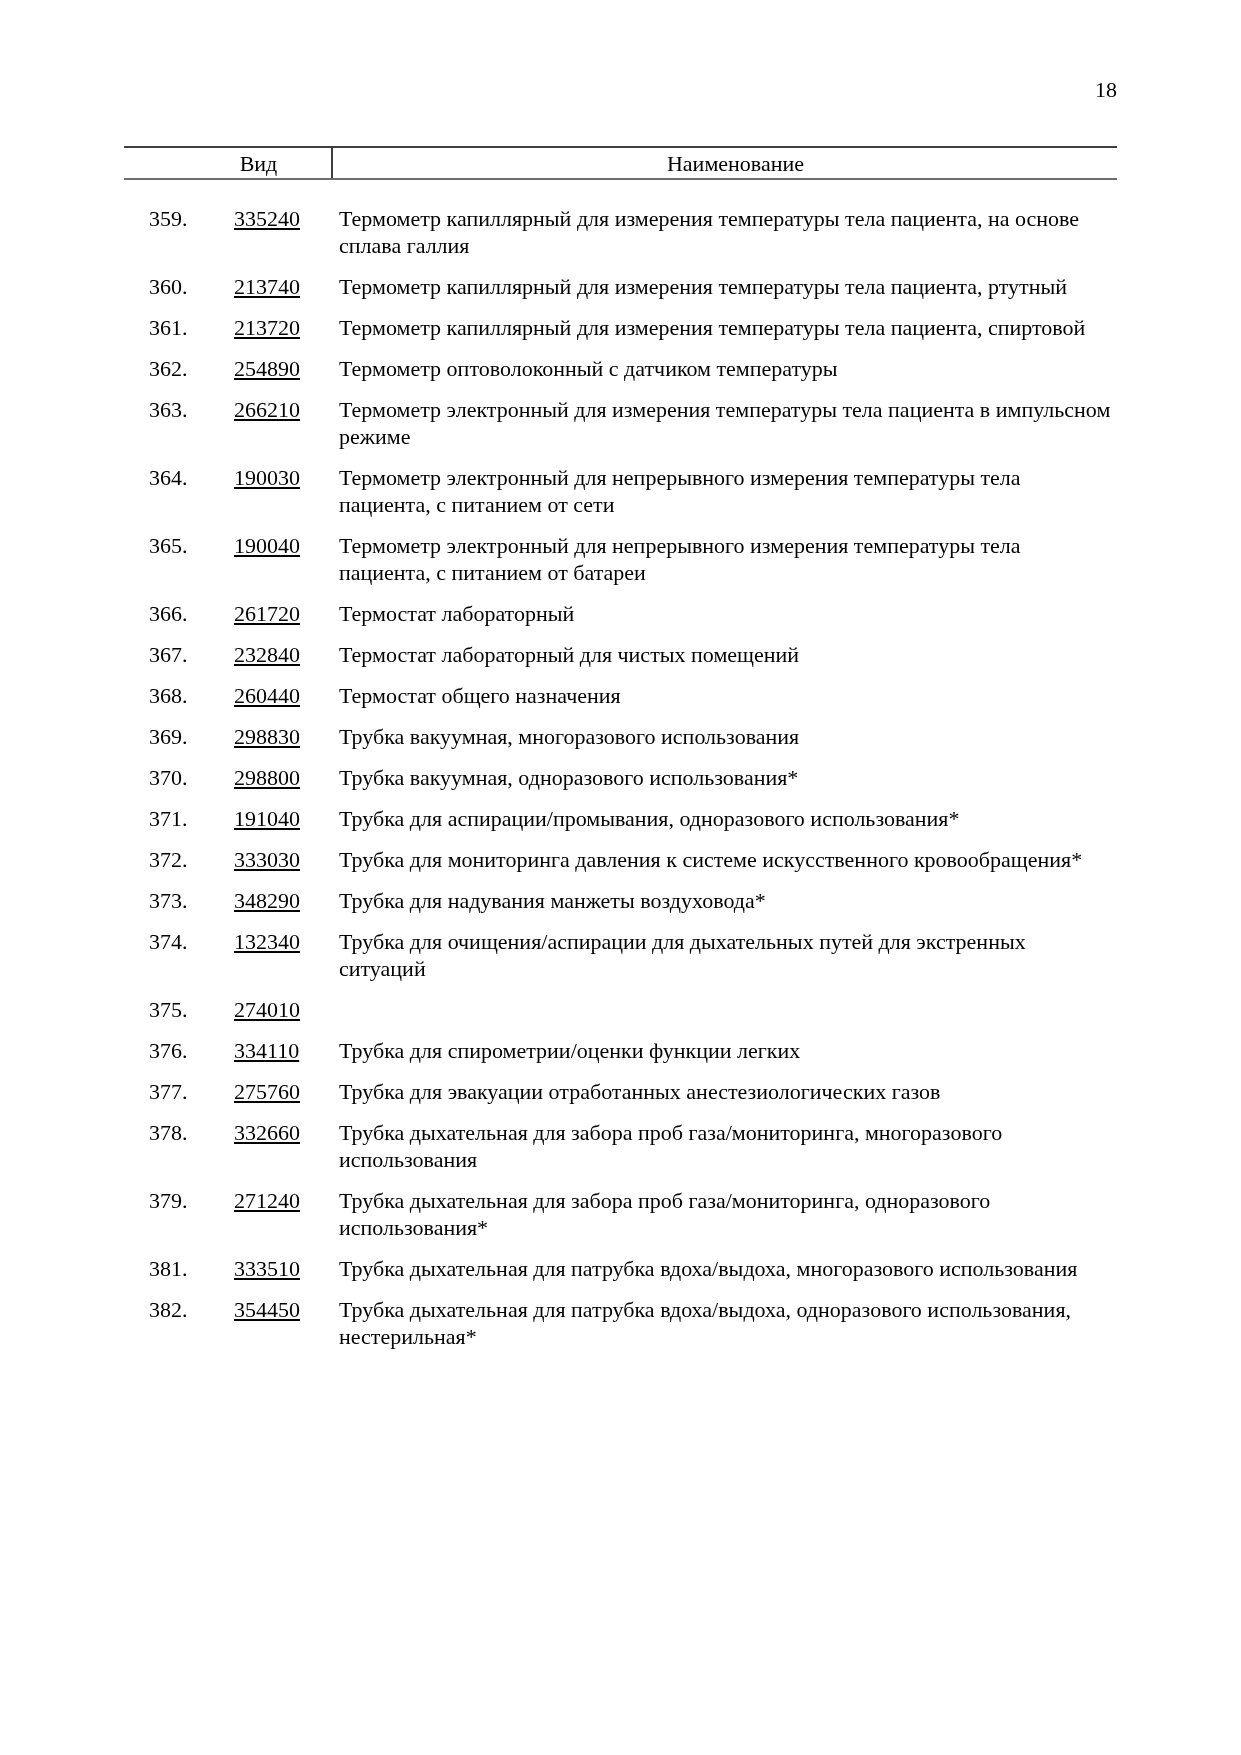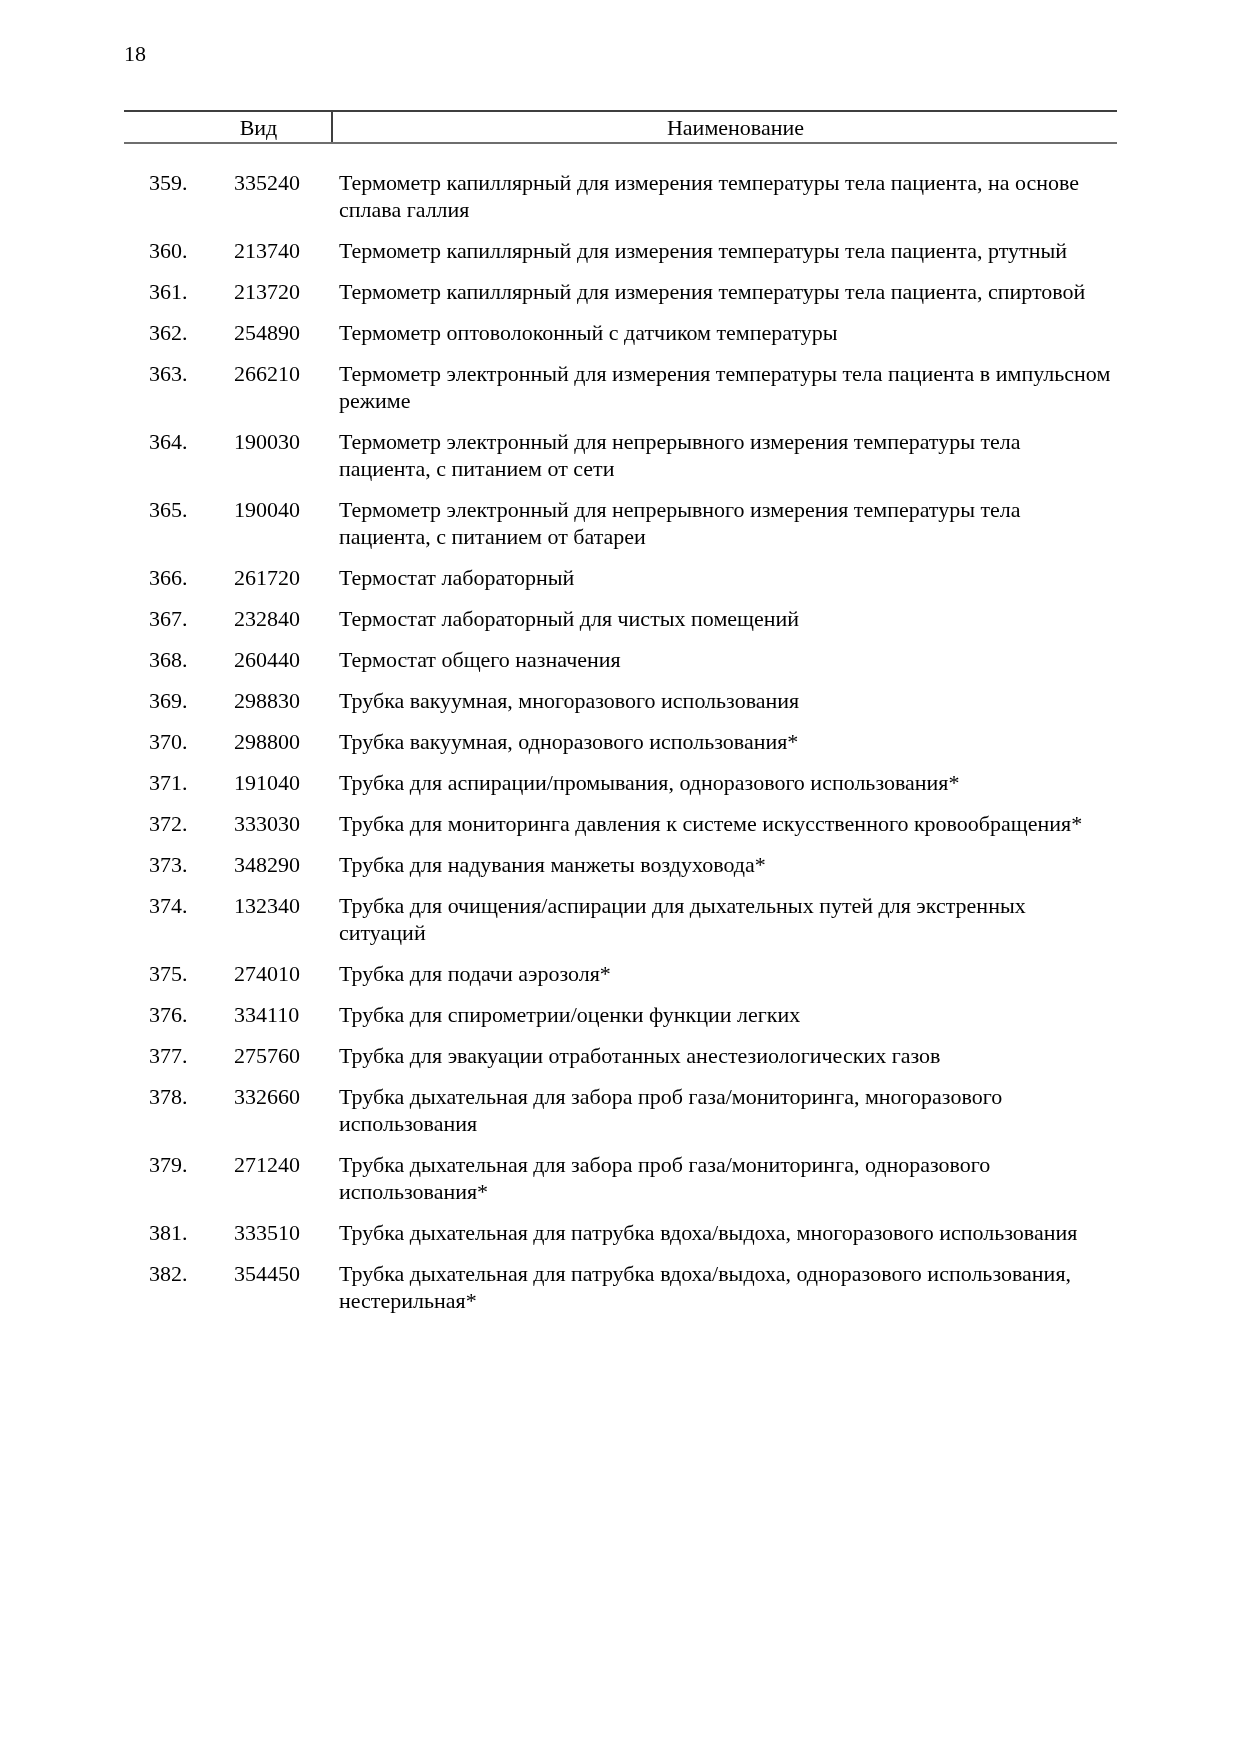--- a/index.html
+++ b/index.html
@@ -15,23 +15,23 @@
     font-size: 22px;
     line-height: 27px;
     overflow: hidden;
   }
   .page {
     position: relative;
     width: 1241px;
     height: 1755px;
   }
   .page-number {
-    margin: 40px 0 0 124px;
+    margin: 76px 0 0 124px;
     width: 993px;
-    text-align: left;
+    text-align: right;
   }
   .doc-table-header {
     margin: 43px 0 0 124px;
     width: 993px;
     box-sizing: border-box;
     border-top: 2px solid #3f3f3f;
     border-bottom: 2px solid #6e6e6e;
     display: flex;
     align-items: stretch;
     height: 34px;
@@ -62,20 +62,21 @@
   }
   .cell-num {
     width: 110px;
     box-sizing: border-box;
     padding-left: 25px;
     flex: none;
   }
   .cell-code {
     width: 105px;
     flex: none;
+    text-decoration: underline;
   }
   .cell-name {
     flex: 1;
   }
 </style>
 </head>
 <body>
 
 <div class="page">
 
@@ -183,21 +184,20 @@
 
   <div class="row">
     <div class="cell-num">374.</div>
     <div class="cell-code">132340</div>
     <div class="cell-name">Трубка для очищения/аспирации для дыхательных путей для экстренных ситуаций</div>
   </div>
 
   <div class="row">
     <div class="cell-num">375.</div>
     <div class="cell-code">274010</div>
-    <div class="cell-name">Трубка для подачи аэрозоля*</div>
   </div>
 
   <div class="row">
     <div class="cell-num">376.</div>
     <div class="cell-code">334110</div>
     <div class="cell-name">Трубка для спирометрии/оценки функции легких</div>
   </div>
 
   <div class="row">
     <div class="cell-num">377.</div>

